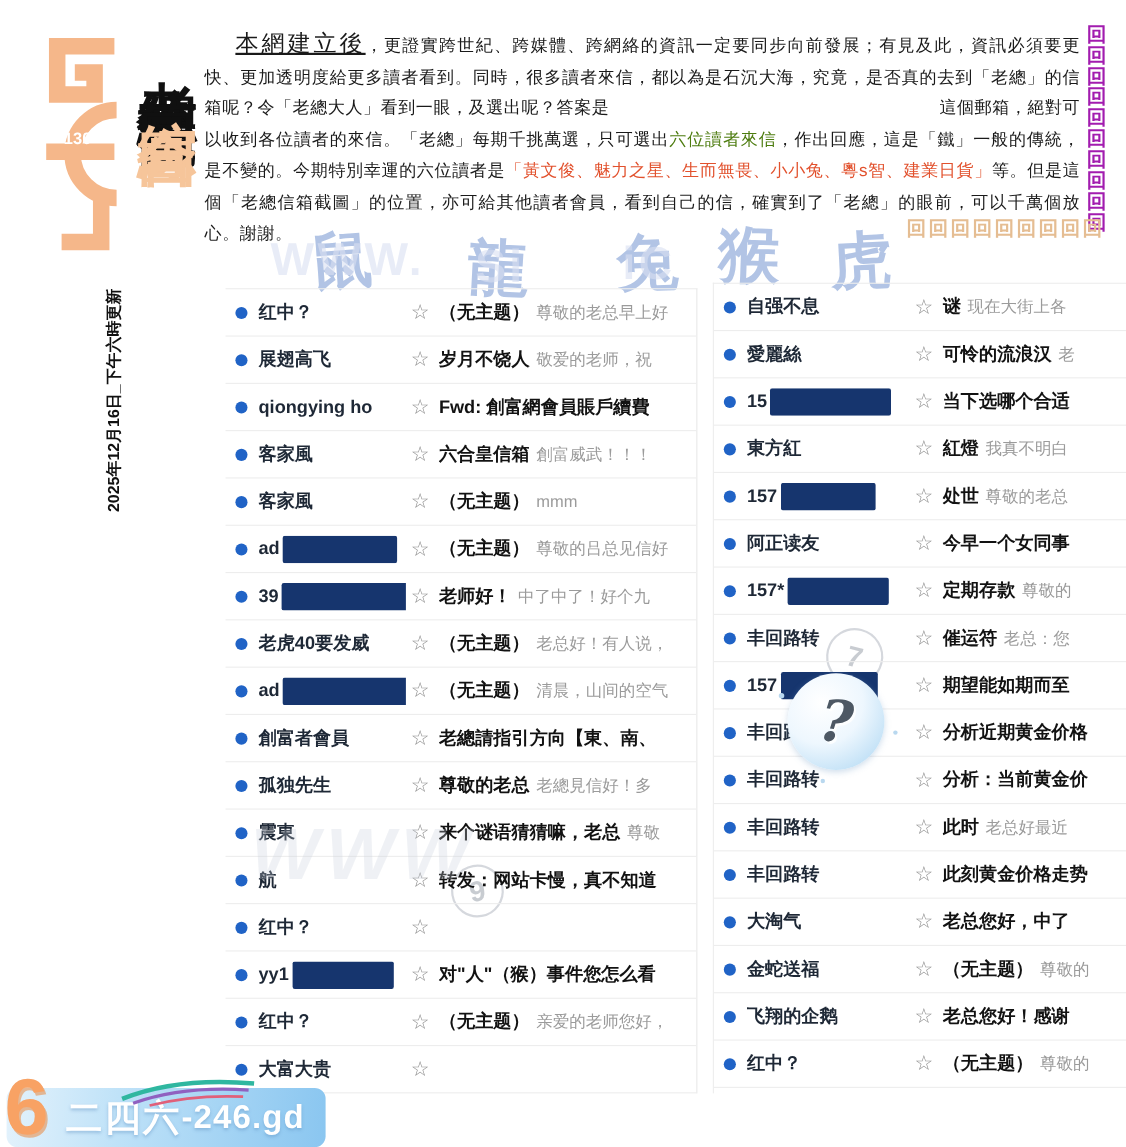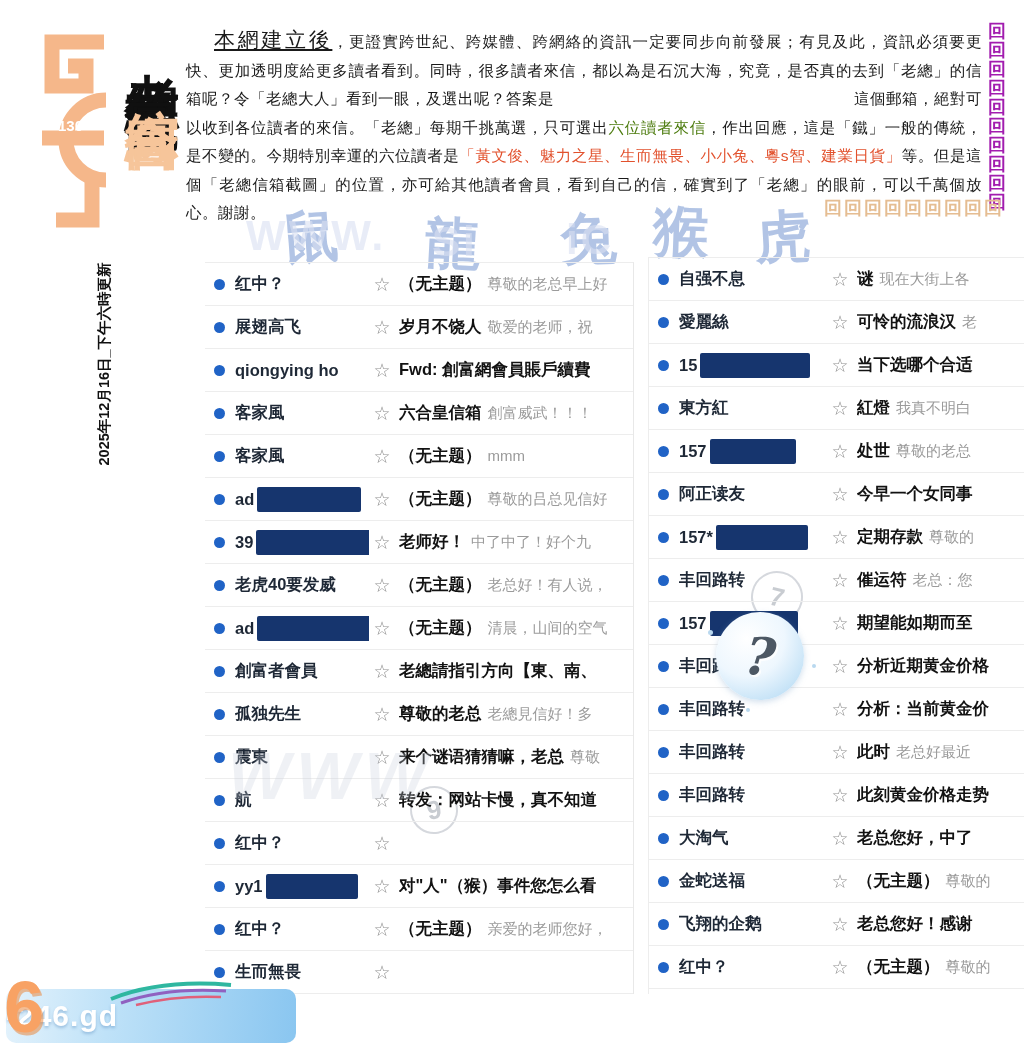--- a/index.html
+++ b/index.html
@@ -200,21 +200,21 @@
         <span class="subjwrap"><b class="subject">对"人"（猴）事件您怎么看</b></span>
       </div>
       <div class="mail-row">
         <span class="dot"></span>
         <span class="sender">红中？</span>
         <span class="star">☆</span>
         <span class="subjwrap"><b class="subject">（无主题）</b><span class="preview">亲爱的老师您好，</span></span>
       </div>
       <div class="mail-row">
         <span class="dot"></span>
-        <span class="sender">生而無畏</span>
+        <span class="sender">大富大贵</span>
         <span class="star">☆</span>
       </div>
     </div>
   <div id="col-right" class="mail-col col-right">
       <div class="mail-row">
         <span class="dot"></span>
         <span class="sender">自强不息</span>
         <span class="star">☆</span>
         <span class="subjwrap"><b class="subject">谜</b><span class="preview">现在大街上各</span></span>
       </div>
@@ -325,16 +325,17 @@
     <span class="sparkle" style="left:30px;top:96px;width:4px;height:4px;"></span>
   </div>
 
   <div class="banner">
     <span class="banner-digit">6</span>
     <svg class="banner-swoosh" width="130" height="30" viewBox="0 0 130 30">
       <path d="M5 22 Q55 2 125 8" stroke="#2fb7a0" stroke-width="4" fill="none"></path>
       <path d="M15 26 Q60 10 120 14" stroke="#9061c0" stroke-width="3" fill="none"></path>
       <path d="M30 28 Q70 18 115 20" stroke="#e0607a" stroke-width="2.5" fill="none"></path>
     </svg>
+    <span class="banner-name">二四六</span>
     <span class="banner-domain">-246.gd</span>
   </div>
 
 </div>
 
 </body></html>

